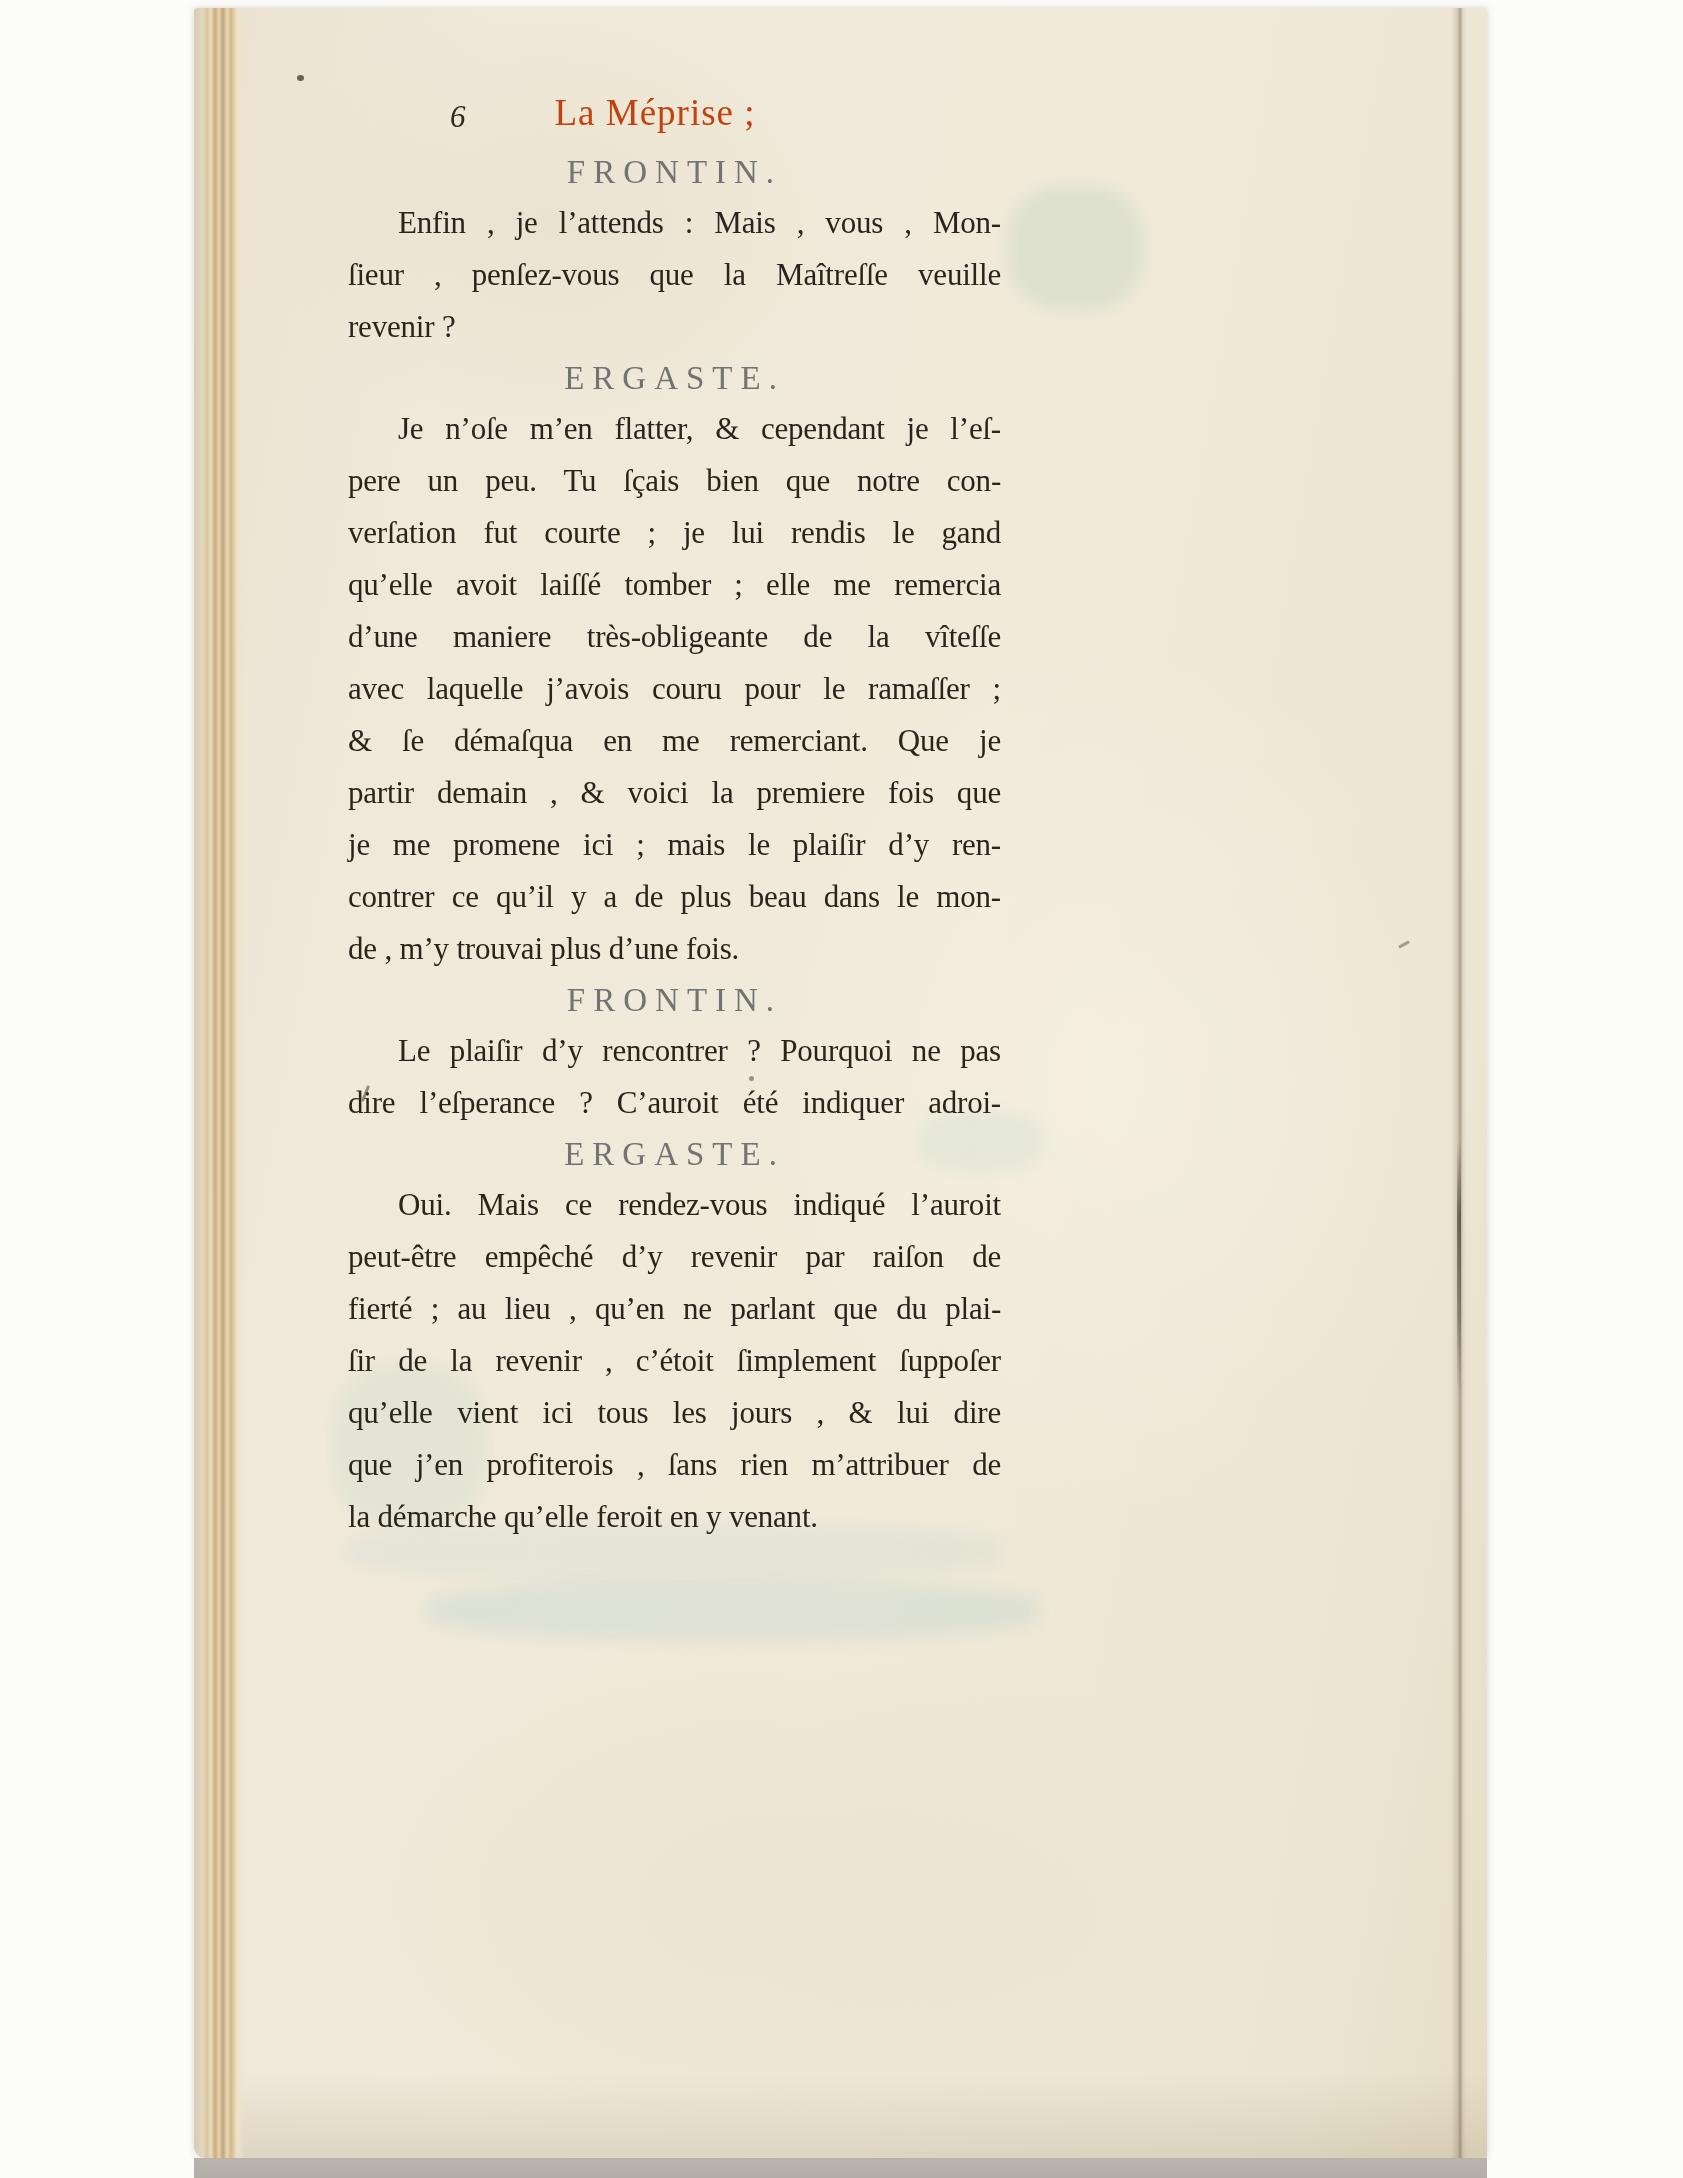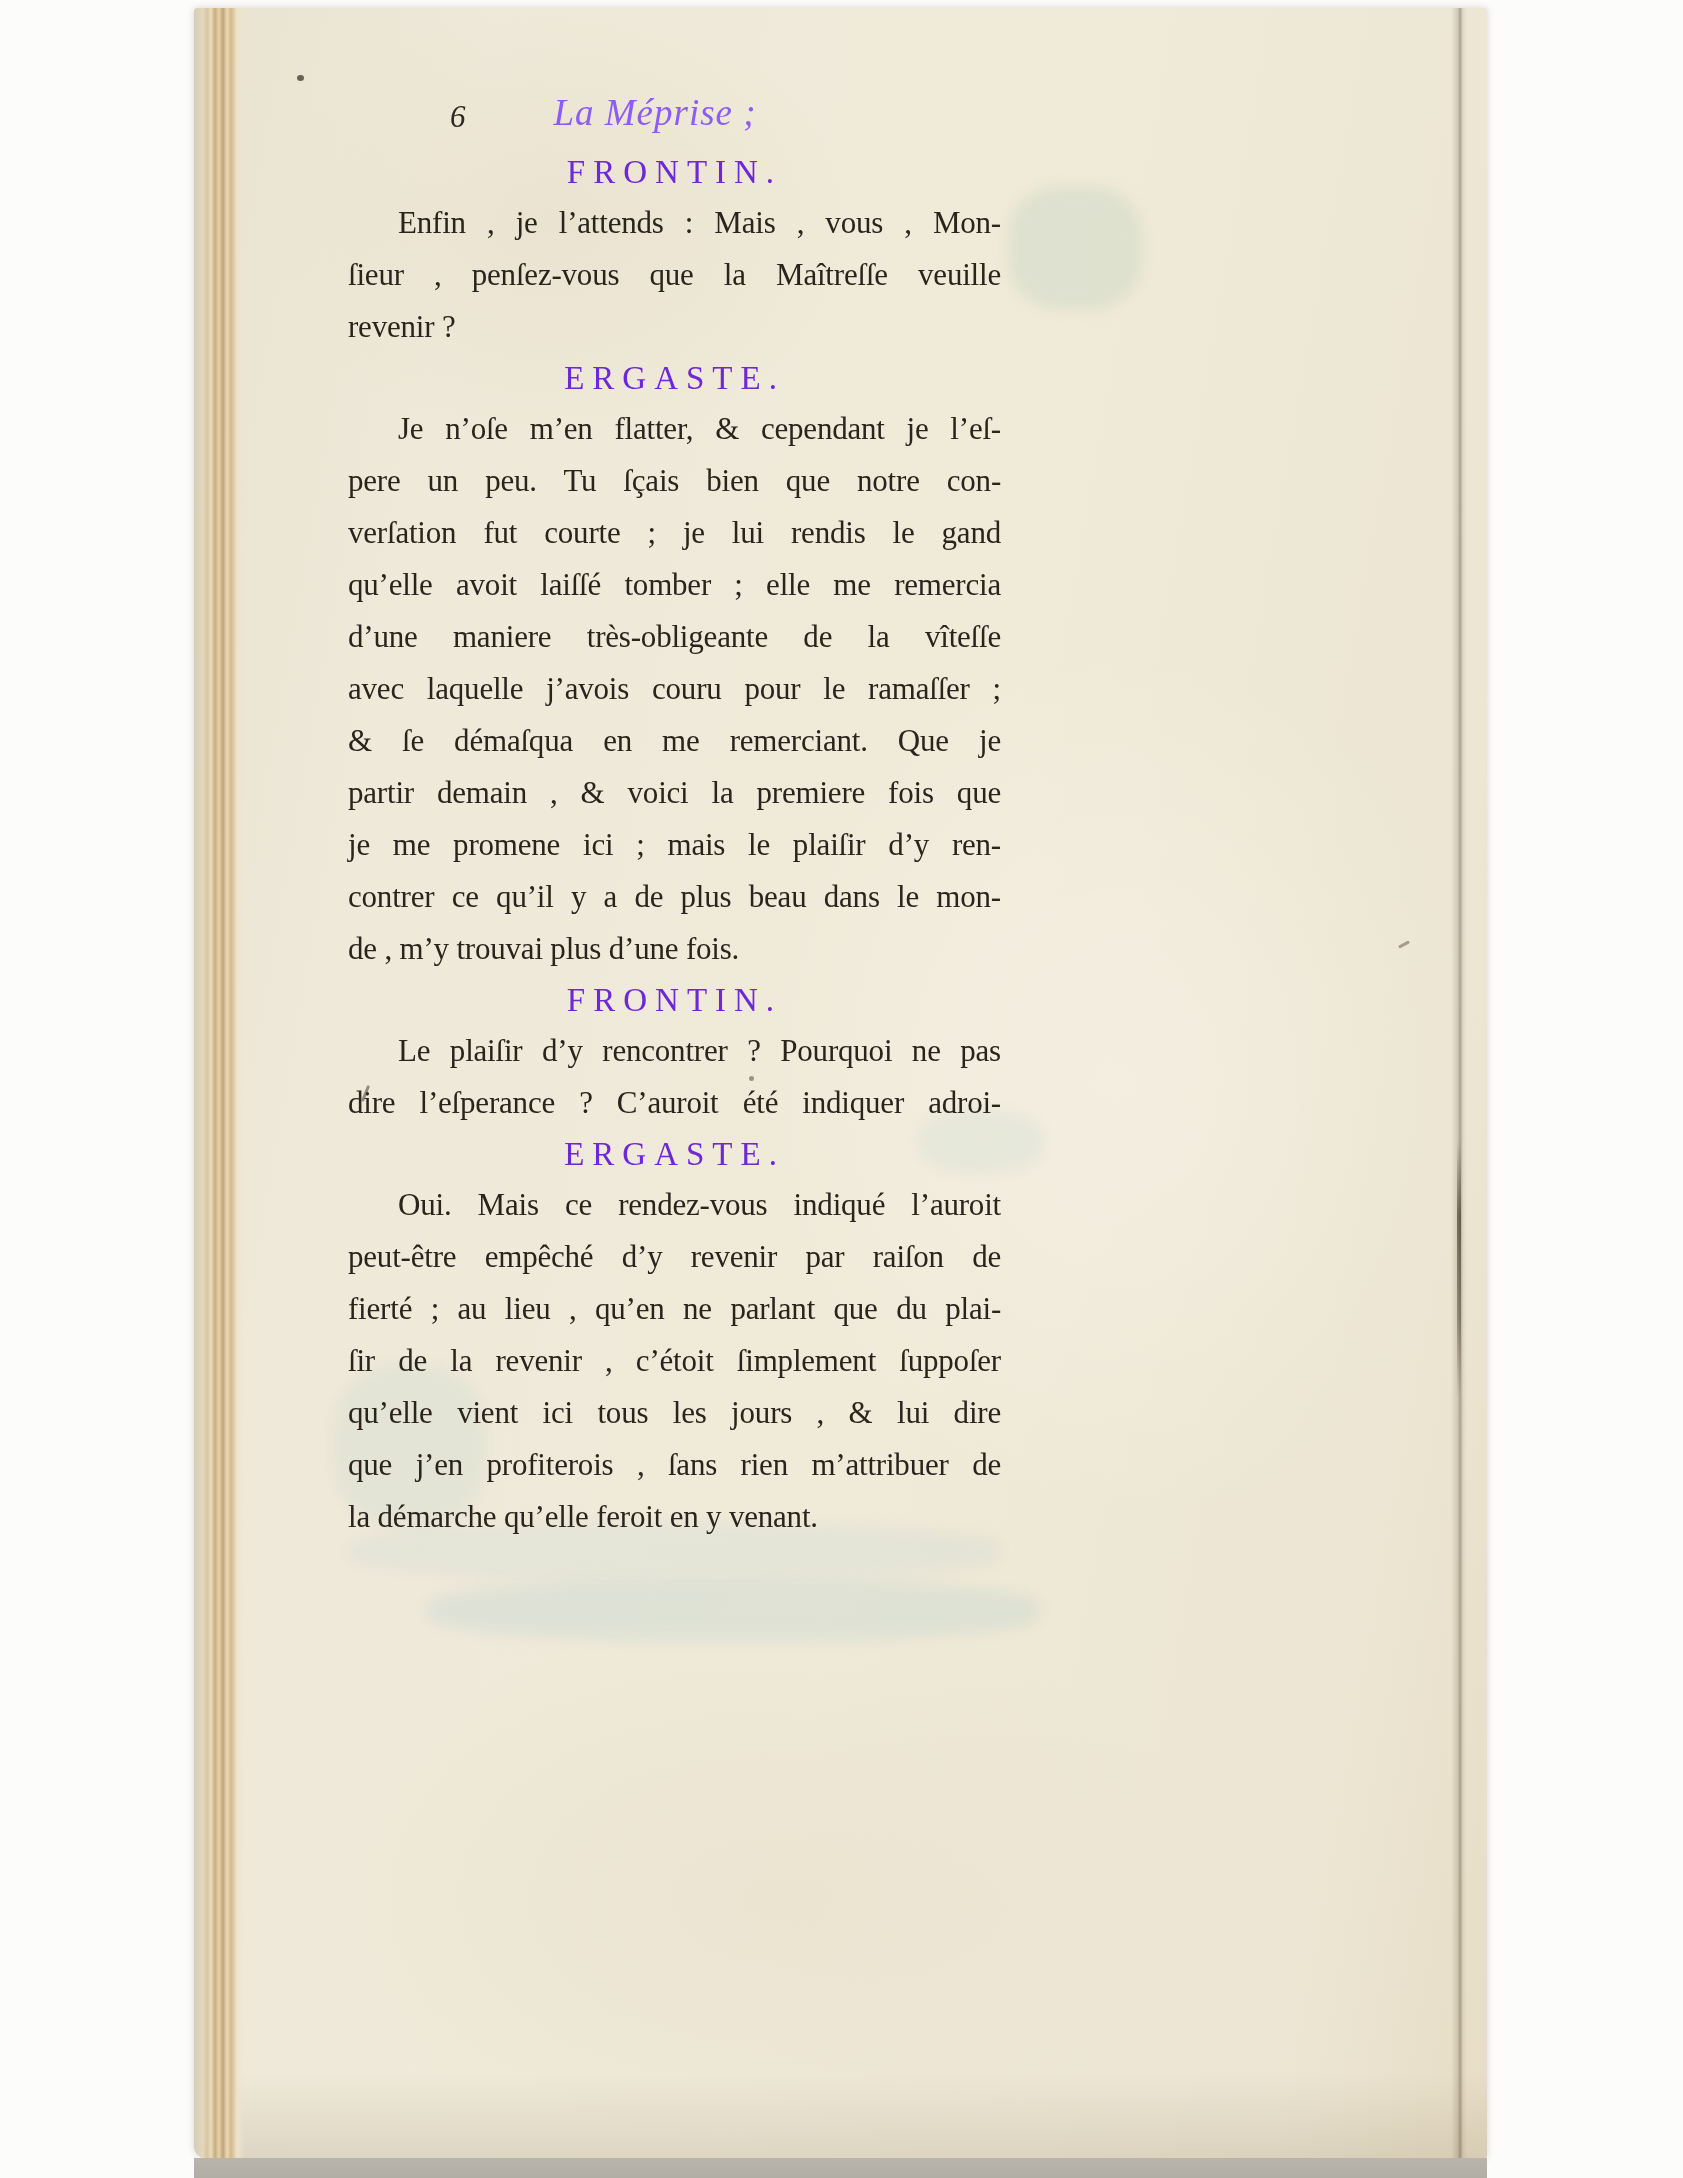--- a/index.html
+++ b/index.html
@@ -48,37 +48,37 @@
     position:absolute; left:194px; top:2158px; width:1293px; height:20px;
     background:linear-gradient(180deg,#b9b5ac,#b2aea5);
   }
   
   .page-number {
     position:absolute; left:450px; top:99px;
     font-style:italic; font-size:31px; color:#2e2820;
   }
   .running-title {
     position:absolute; left:348px; top:91px; width:614px;
-    text-align:center; font-style:italic; font-size:37px;
-    letter-spacing:1px; color:#8b5cf6;
+    text-align:center; font-size:37px;
+    letter-spacing:1px; color:#c2410c;
   }
   .text-block {
     position:absolute; left:348px; top:147px; width:653px;
     color:#2a241c; font-size:31px; letter-spacing:-0.2px;
   }
   .line {
     height:52px; line-height:52px;
     text-align:justify; text-align-last:justify;
   }
   .line.end { text-align-last:left; }
   .line.indent { padding-left:50px; }
   .speaker {
     height:50px; line-height:50px;
     text-align:center; text-align-last:center;
-    letter-spacing:8px; font-size:33px; color:#6d28d9;
+    letter-spacing:8px; font-size:33px; color:#737373;
   }
   
   .tint { position:absolute; filter:blur(7px); border-radius:40%; }
   .tint.t1 { left:1008px; top:186px;  width:134px; height:124px; background:rgba(160,195,175,0.22); }
   .tint.t2 { left:426px;  top:1580px; width:614px; height:61px;  background:rgba(165,200,200,0.22); }
   .tint.t3 { left:333px;  top:1364px; width:153px; height:163px; background:rgba(170,205,198,0.17); }
   .tint.t4 { left:919px;  top:1111px; width:124px; height:61px;  background:rgba(170,205,198,0.16); }
   .tint.t5 { left:348px;  top:1523px; width:653px; height:57px;  background:rgba(170,200,205,0.15); }
   .speck { position:absolute; background:rgba(62,52,40,0.75); }
   .speck.s1 { left:297px; top:75px;  width:7px; height:6px; border-radius:50%; filter:blur(0.5px); }

